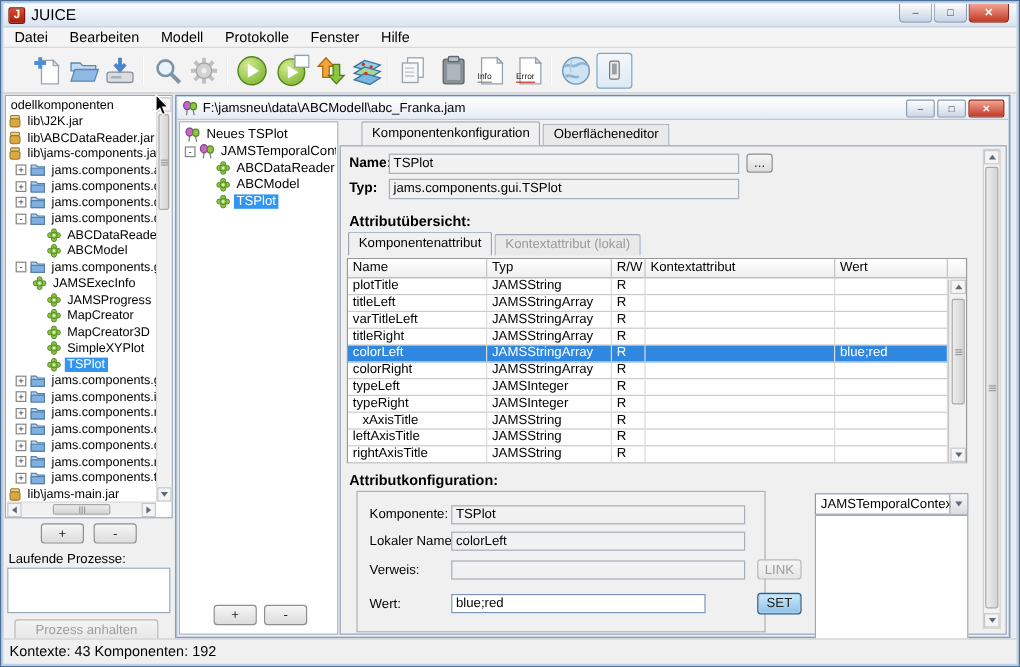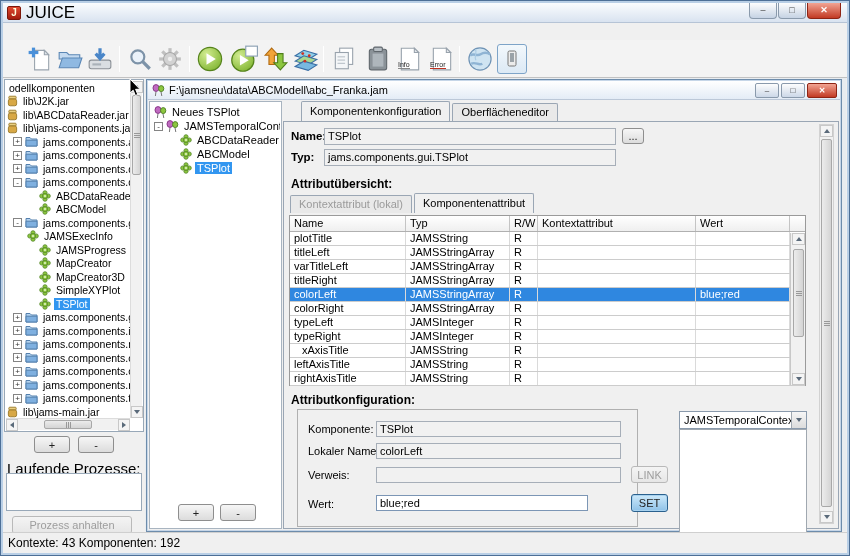--- a/index.html
+++ b/index.html
@@ -5,21 +5,21 @@
   html,body{margin:0;padding:0;background:#c8d4e0;font-family:"Liberation Sans",sans-serif;}
   *{box-sizing:border-box;}
   .win{position:relative;width:850px;height:556px;background:#f0f0f0;border:1px solid #4d6f96;
        box-shadow:inset 0 0 0 2px #b9cfe6;overflow:hidden;font-size:11px;color:#000;}
   
   .titlebar{position:absolute;left:2px;top:2px;right:2px;height:20px;
             background:linear-gradient(#fafcfe,#d9e3f0);border-bottom:1px solid #b6c4d6;
             display:flex;align-items:center;padding-left:4px;}
   .app-ico{width:14px;height:14px;background:linear-gradient(#e04a30,#a31e0d);border:1px solid #7d170a;
            border-radius:2px;color:#ffd;font-weight:bold;font-size:10px;line-height:12px;text-align:center;margin-right:5px;}
-  .app-title{font-size:17px;}
+  .app-title{font-size:13px;}
   .winctl{position:absolute;right:6px;top:0;display:flex;}
   .tbtn{width:28px;height:16px;border:1px solid #8a9aac;border-top:none;border-radius:0 0 4px 4px;
         background:linear-gradient(#fdfdfd,#cfdaе8,#c6d3e4);background:linear-gradient(#fdfdfd,#c6d3e4);
         text-align:center;line-height:14px;font-size:9px;color:#444;margin-left:1px;}
   .tbtn.close{width:34px;background:linear-gradient(#f2a493,#d2malf,#c23a24);background:linear-gradient(#f2a493,#c23a24);
         color:#fff;border-color:#8e2414;font-weight:bold;}
   
   .menubar{position:absolute;left:2px;top:22px;right:2px;height:17px;background:#f4f4f4;
            border-bottom:1px solid #d8d8d8;display:flex;align-items:center;}
   .menu-item{padding:0 9px;font-size:12px;line-height:17px;}
@@ -57,21 +57,21 @@
   .arr.up{border-left:3px solid transparent;border-right:3px solid transparent;border-bottom:4px solid #5a6a7a;}
   .arr.dn{border-left:3px solid transparent;border-right:3px solid transparent;border-top:4px solid #5a6a7a;}
   .arr.lf{border-top:3px solid transparent;border-bottom:3px solid transparent;border-right:4px solid #5a6a7a;}
   .arr.rt{border-top:3px solid transparent;border-bottom:3px solid transparent;border-left:4px solid #5a6a7a;}
   
   .btn7{background:linear-gradient(#f6f6f6,#dcdcdc);border:1px solid #8e8e8e;border-radius:3px;
         text-align:center;font-size:11px;color:#222;display:flex;align-items:center;justify-content:center;}
   .btn7.disabled{color:#9d9d9d;border-color:#b9b9b9;background:linear-gradient(#f4f4f4,#e6e6e6);}
   .btn7.primary{background:linear-gradient(#cde9fa,#8ec1e8);border:1px solid #2b618e;box-shadow:0 0 0 1px #a8d2ef inset;}
   .pm-btn{position:absolute;width:36px;height:17px;}
-  .proc-label{position:absolute;left:3px;top:381px;font-size:15px;}
+  .proc-label{position:absolute;left:3px;top:381px;font-size:11px;}
   .proc-box{position:absolute;left:2px;top:394px;right:2px;height:38px;background:#fff;border:1px solid #98a8b8;}
   .stop-btn{position:absolute;left:8px;right:12px;top:437px;height:18px;}
   
   .mdi{position:absolute;left:144px;top:77px;right:3px;bottom:24px;background:#e8ecf0;}
   .doc{position:absolute;left:1px;top:1px;width:696px;height:453px;background:#f0f0f0;border:1px solid #6d8cab;
        box-shadow:0 0 0 1px #c6d6e8 inset;}
   .doc-titlebar{position:absolute;left:1px;top:1px;right:1px;height:19px;background:linear-gradient(#ffffff,#e4ecf6);
                 border-bottom:1px solid #bcc8d8;display:flex;align-items:center;padding-left:4px;font-size:11px;}
   .doc-titlebar .ticon{margin-right:4px;}
   .docctl{position:absolute;right:3px;top:2px;display:flex;}
@@ -123,20 +123,28 @@
   <div class="titlebar">
     <div class="app-ico">J</div>
     <div class="app-title">JUICE</div>
     <div class="winctl">
       <div class="tbtn">–</div>
       <div class="tbtn">□</div>
       <div class="tbtn close">✕</div>
     </div>
   </div>
 
+  <div class="menubar" id="menubar">
+      <div class="menu-item">Datei</div>
+      <div class="menu-item">Bearbeiten</div>
+      <div class="menu-item">Modell</div>
+      <div class="menu-item">Protokolle</div>
+      <div class="menu-item">Fenster</div>
+      <div class="menu-item">Hilfe</div>
+    </div>
 
   <div class="toolbar">
     <div class="tool-btn" style="left:22px">
         <svg width="26" height="26" viewBox="0 0 24 24">
           <path d="M7 4h9l4 4v14H7z" fill="#fff" stroke="#9aa4ae"></path>
           <path d="M16 4l4 4h-4z" fill="#dfe5ea" stroke="#9aa4ae"></path>
           <g stroke="#4a90d9" stroke-width="3">
             <line x1="6" y1="1.5" x2="6" y2="10.5"></line>
             <line x1="1.5" y1="6" x2="10.5" y2="6"></line>
           </g>
@@ -685,22 +693,22 @@
         <div class="doc-content">
 
           <div class="flabel" style="left:7px;top:8px">Name:</div>
           <div class="field" style="left:40px;top:6px;width:292px">TSPlot</div>
           <div class="btn7" style="position:absolute;left:338px;top:6px;width:22px;height:16px">...</div>
           <div class="flabel" style="left:7px;top:29px">Typ:</div>
           <div class="field" style="left:40px;top:27px;width:292px">jams.components.gui.TSPlot</div>
 
           <div class="heading" style="left:7px;top:55px">Attributübersicht:</div>
           <div class="subtabs" id="attr-tabs">
+              <div class="tab active">Komponentenattribut</div>
               <div class="tab disabled">Kontextattribut (lokal)</div>
-              <div class="tab active">Komponentenattribut</div>
             </div>
 
           <div class="grid">
             <div class="grid-hdr" id="grid-hdr">
                 <div class="hc" style="width: 116px;">Name</div>
                 <div class="hc" style="width: 104px;">Typ</div>
                 <div class="hc" style="width: 28px;">R/W</div>
                 <div class="hc" style="width: 158px;">Kontextattribut</div>
                 <div class="hc" style="width: 94px;">Wert</div>
               </div>

